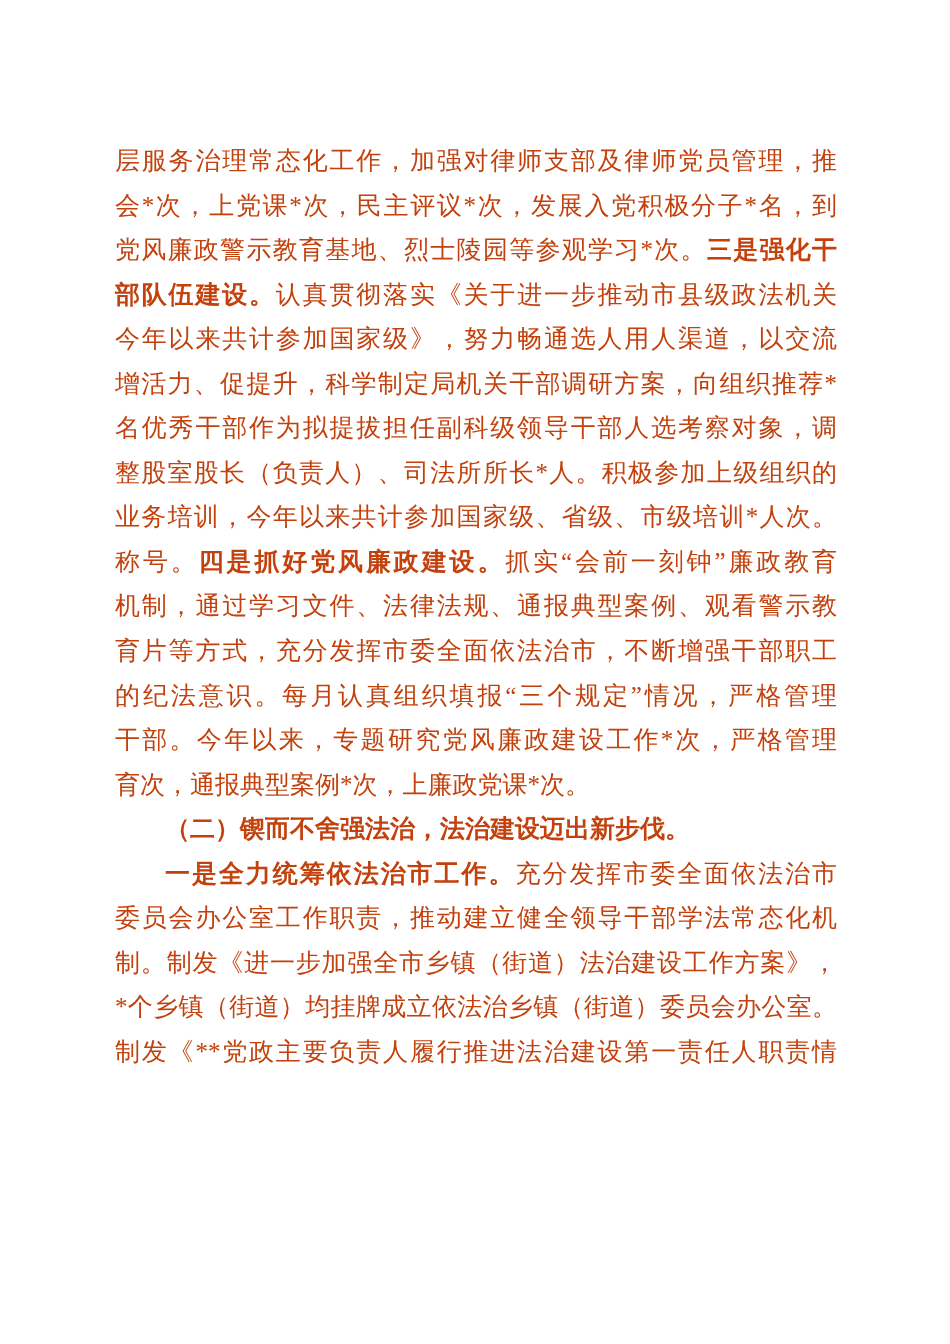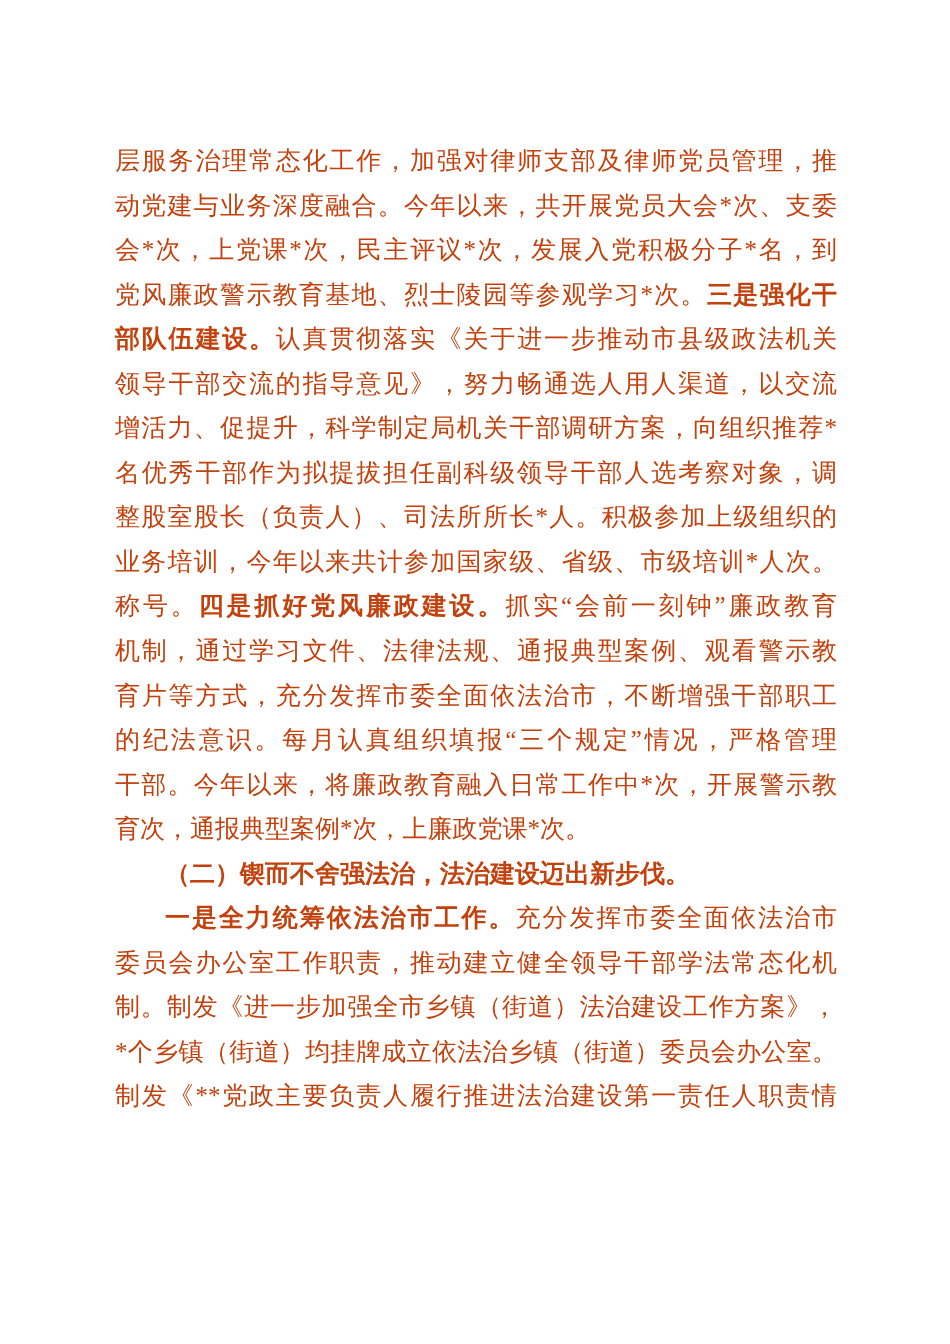--- a/index.html
+++ b/index.html
@@ -39,34 +39,33 @@
   }
   .seg { font-weight: normal; }
   .seg.bold { font-weight: bold; margin-top: 48px; }
 </style>
 </head>
 <body>
 
 <div class="document-page">
   <div>
       <div class="line justify"><span class="seg">层服务治理常态化工作，加强对律师支部及律师党员管理，推</span></div>
-      <div class="line justify"><span class="seg">动党建与业务深度融合。今年以来，共开展党员大会*次、支委</span></div>
       <div class="line justify"><span class="seg">会*次，上党课*次，民主评议*次，发展入党积极分子*名，到</span></div>
       <div class="line justify"><span class="seg">党风廉政警示教育基地、烈士陵园等参观学习*次。</span><span class="seg bold">三是强化干</span></div>
       <div class="line justify"><span class="seg bold">部队伍建设。</span><span class="seg">认真贯彻落实《关于进一步推动市县级政法机关</span></div>
-      <div class="line justify"><span class="seg">领导干部交流的指导意见》，努力畅通选人用人渠道，以交流</span></div>
+      <div class="line justify"><span class="seg">今年以来共计参加国家级》，努力畅通选人用人渠道，以交流</span></div>
       <div class="line justify"><span class="seg">增活力、促提升，科学制定局机关干部调研方案，向组织推荐*</span></div>
       <div class="line justify"><span class="seg">名优秀干部作为拟提拔担任副科级领导干部人选考察对象，调</span></div>
       <div class="line justify"><span class="seg">整股室股长（负责人）、司法所所长*人。积极参加上级组织的</span></div>
       <div class="line justify"><span class="seg">业务培训，今年以来共计参加国家级、省级、市级培训*人次。</span></div>
       <div class="line justify"><span class="seg">称号。</span><span class="seg bold">四是抓好党风廉政建设。</span><span class="seg">抓实“会前一刻钟”廉政教育</span></div>
       <div class="line justify"><span class="seg">机制，通过学习文件、法律法规、通报典型案例、观看警示教</span></div>
       <div class="line justify"><span class="seg">育片等方式，充分发挥市委全面依法治市，不断增强干部职工</span></div>
       <div class="line justify"><span class="seg">的纪法意识。每月认真组织填报“三个规定”情况，严格管理</span></div>
-      <div class="line justify"><span class="seg">干部。今年以来，将廉政教育融入日常工作中*次，开展警示教</span></div>
+      <div class="line justify"><span class="seg">干部。今年以来，专题研究党风廉政建设工作*次，严格管理</span></div>
       <div class="line left"><span class="seg">育次，通报典型案例*次，上廉政党课*次。</span></div>
       <div class="line left indent"><span class="seg bold">（二）锲而不舍强法治，法治建设迈出新步伐。</span></div>
       <div class="line justify indent"><span class="seg bold">一是全力统筹依法治市工作。</span><span class="seg">充分发挥市委全面依法治市</span></div>
       <div class="line justify"><span class="seg">委员会办公室工作职责，推动建立健全领导干部学法常态化机</span></div>
       <div class="line justify"><span class="seg">制。制发《进一步加强全市乡镇（街道）法治建设工作方案》，</span></div>
       <div class="line justify"><span class="seg">*个乡镇（街道）均挂牌成立依法治乡镇（街道）委员会办公室。</span></div>
       <div class="line justify"><span class="seg">制发《**党政主要负责人履行推进法治建设第一责任人职责情</span></div>
     </div>
 </div>
 

